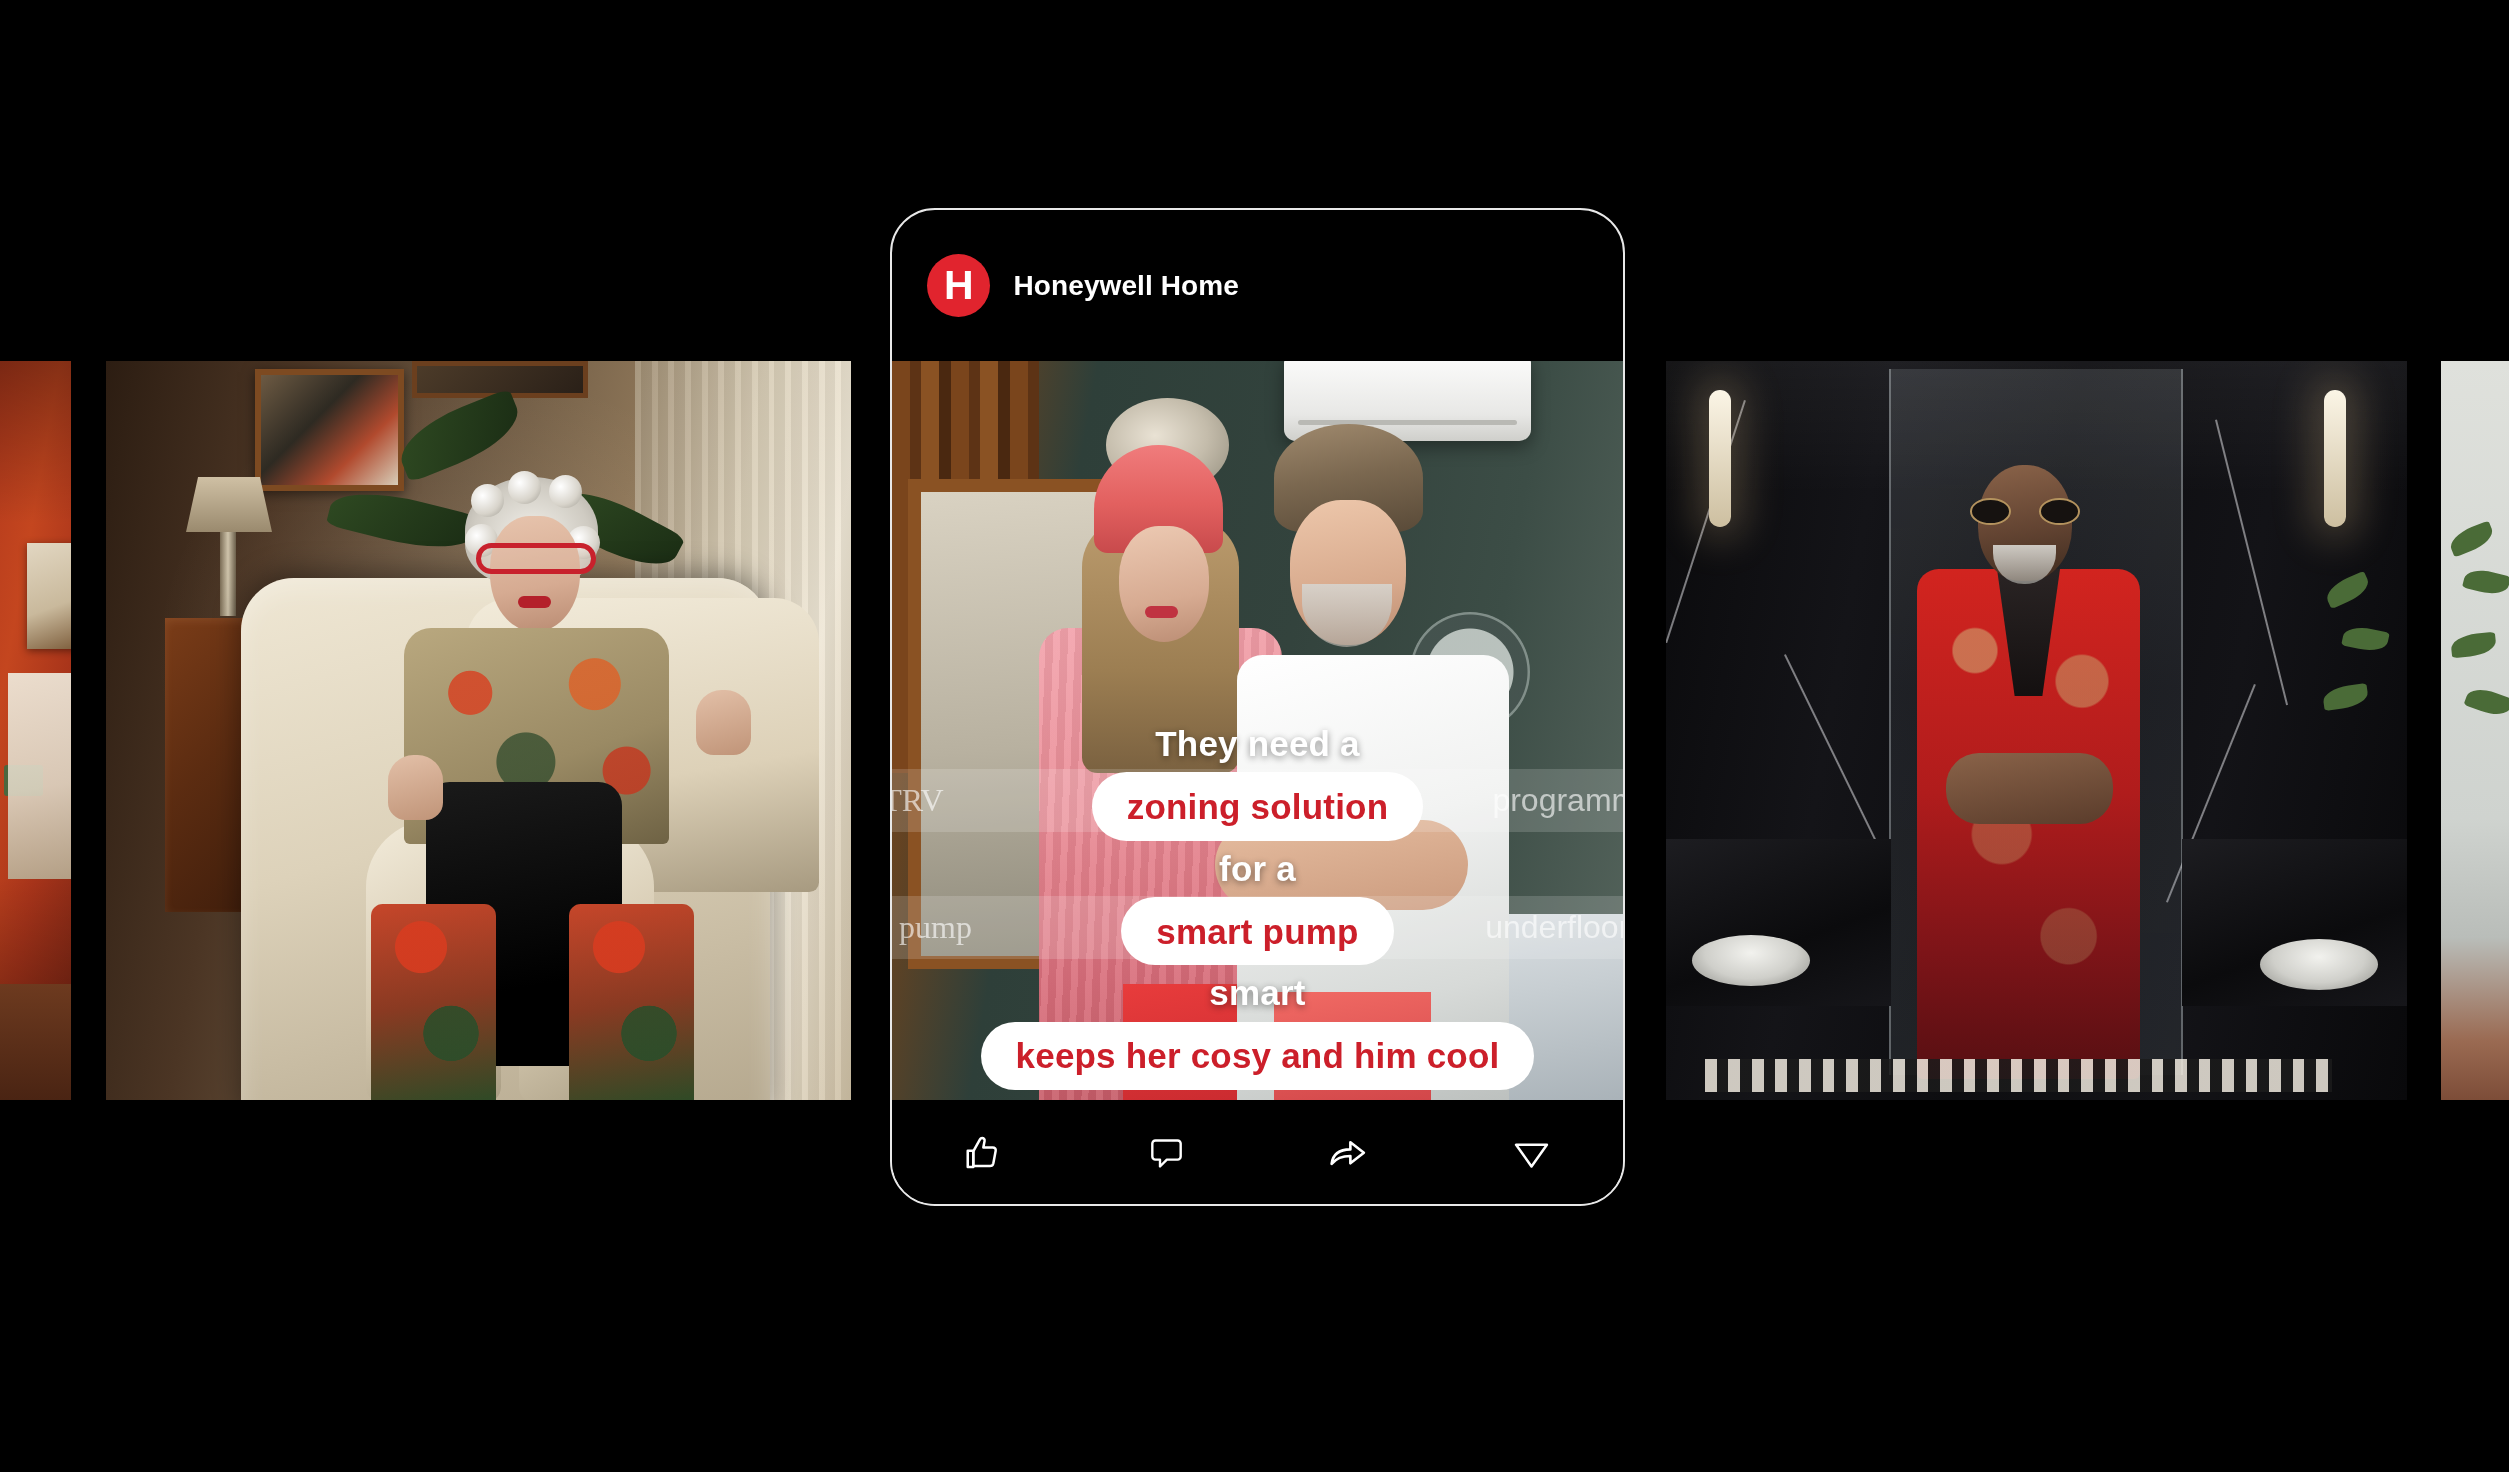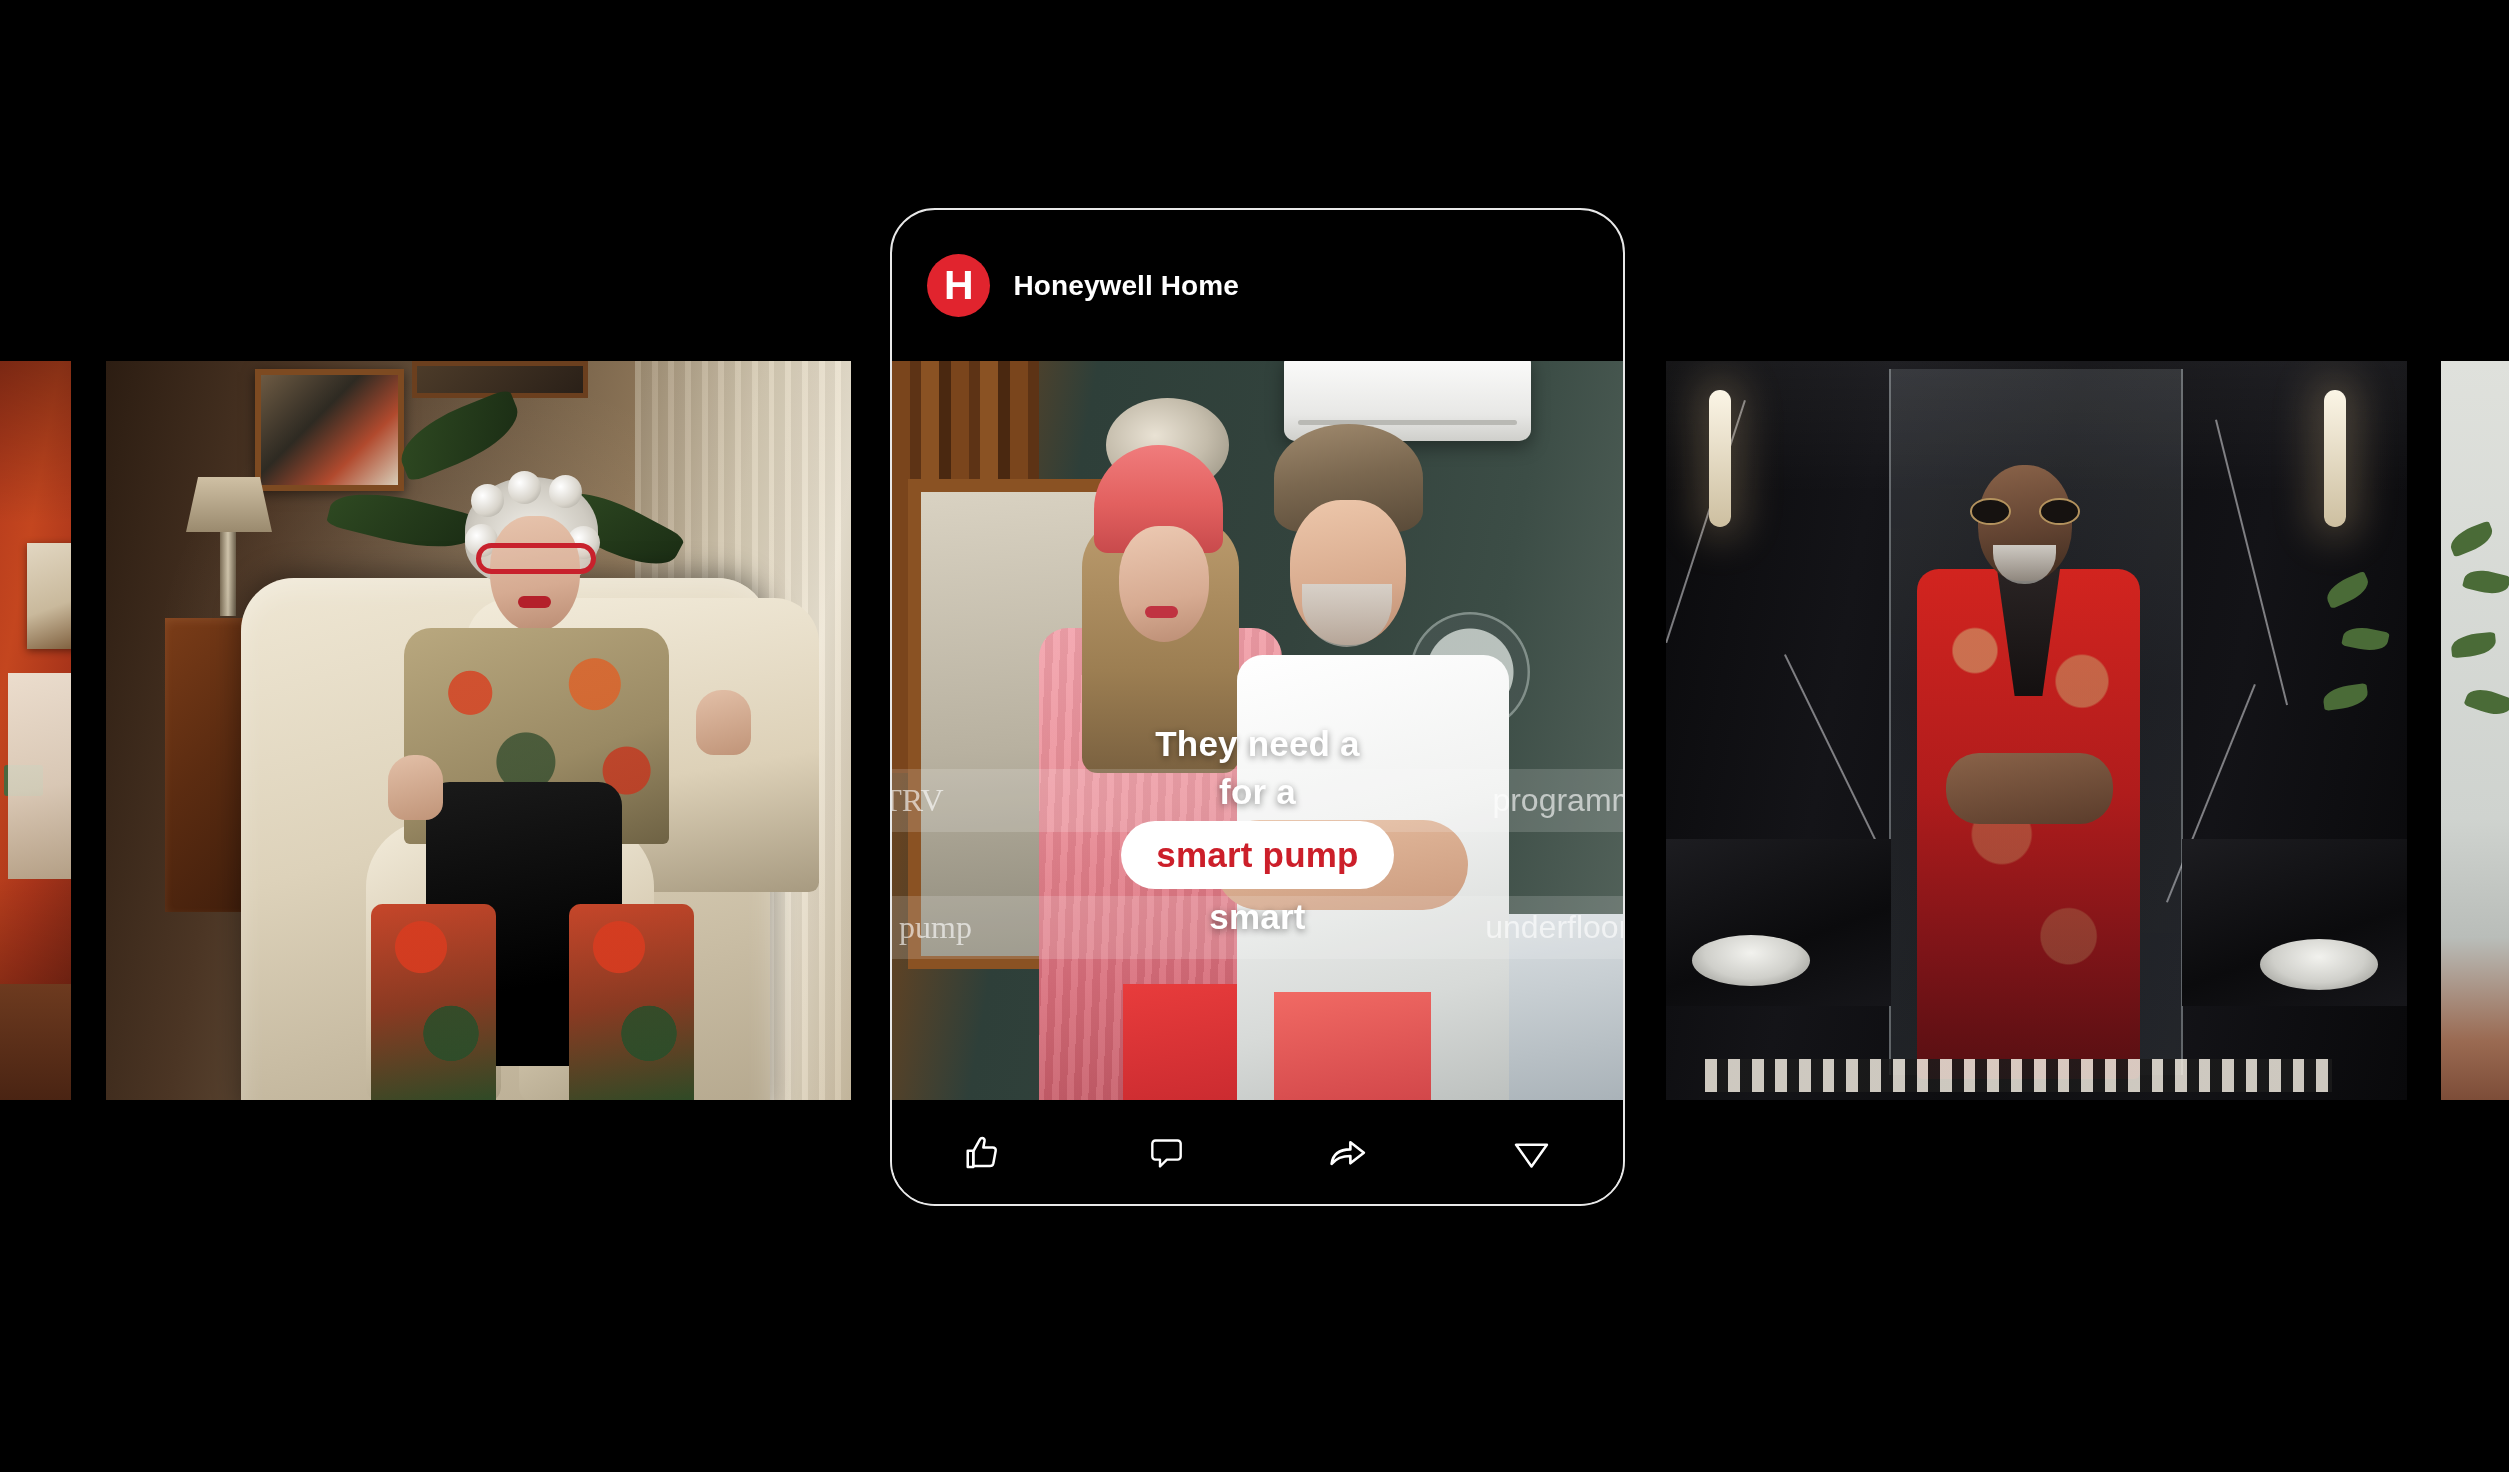--- a/index.html
+++ b/index.html
@@ -676,23 +676,25 @@
         <span class="kw-word left">TRV</span>
         <span class="kw-word right">programme</span>
       </div>
       <div class="kw-band band2">
         <span class="kw-word left">t pump</span>
         <span class="kw-word right">underfloor h</span>
       </div>
 
       <div class="caption">
         <div class="cap-plain">They need a</div>
+        <div class="cap-pill">zoning solution</div>
         <div class="cap-plain">for a</div>
         <div class="cap-pill">smart pump</div>
         <div class="cap-plain">smart</div>
+        <div class="cap-pill">keeps her cosy and him cool</div>
       </div>
     </div>
 
     <div class="post-actions">
 
       <button class="action-btn">
         <span>
           <svg width="43" height="43" viewBox="0 0 24 24" fill="none" stroke="#ffffff" stroke-width="1.4" stroke-linejoin="round" stroke-linecap="round">
             <path d="M3.2 10.4h3.1v9.2H3.2z"></path>
             <path d="M6.3 10.8 10.1 4c.2-.4.6-.7 1.1-.7.9 0 1.6.8 1.4 1.7l-.7 3.6h5.3c1 0 1.8.9 1.6 1.9l-1.3 6.9c-.2.9-1 1.6-1.9 1.6H6.3z"></path>

